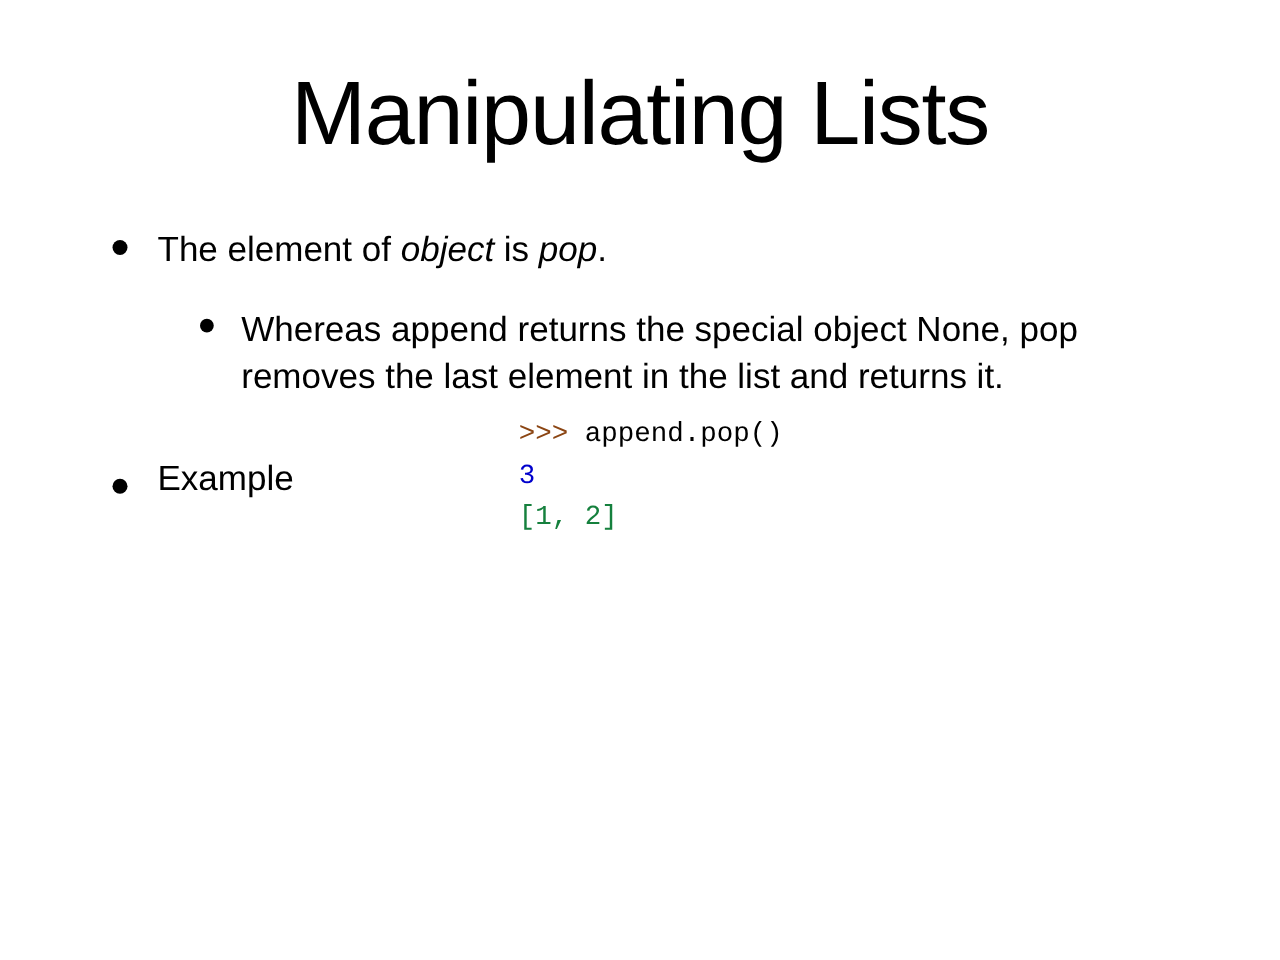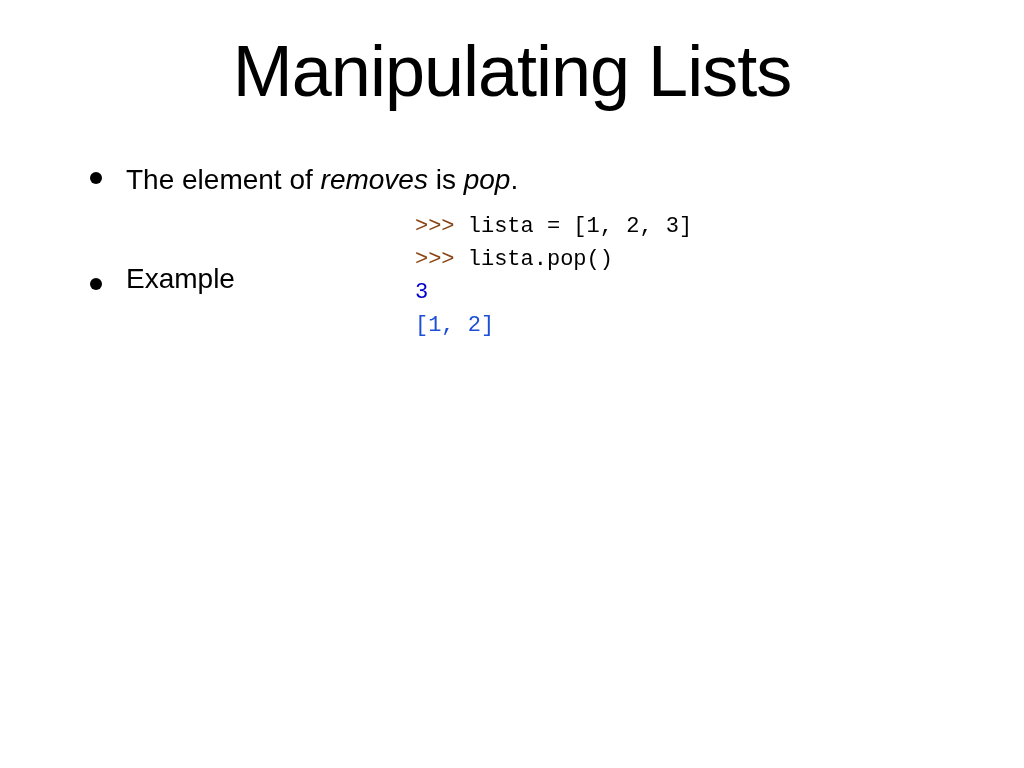--- a/index.html
+++ b/index.html
@@ -5,21 +5,21 @@
     * { margin: 0; padding: 0; box-sizing: border-box; }
     body {
       width: 1024px;
       height: 768px;
       background: #ffffff;
       font-family: Arial, Helvetica, sans-serif;
       color: #000000;
       overflow: hidden;
     }
     .slide {
-      padding: 20px 60px;
+      padding: 40px 60px;
     }
     .title {
       font-size: 72px;
       font-weight: normal;
       text-align: center;
       margin-top: 10px;
       margin-bottom: 50px;
       letter-spacing: -1px;
     }
     .bullet-l1 {
@@ -66,47 +66,48 @@
     }
     .code-block {
       font-family: "Consolas", "Courier New", monospace;
       font-size: 22px;
       line-height: 1.5;
       margin-left: 180px;
       margin-top: -6px;
     }
     .prompt { color: #8b4513; }
     .outnum { color: #0000cc; }
-    .outlist { color: #1d4ed8; }
+    .outlist { color: #15803d; }
     .func { color: #cc3333; }
   </style>
 </head>
 <body>
 
 <div class="slide">
   <h1 class="title">Manipulating Lists</h1>
 
   <div class="bullet-l1">
     <div class="dot"></div>
     <div class="bullet-text">
-      <span>The element of </span><span class="italic">removes</span><span> is </span><span class="italic">pop</span><span>.</span>
+      <span>The element of </span><span class="italic">object</span><span> is </span><span class="italic">pop</span><span>.</span>
     </div>
   </div>
 
+  <div class="bullet-l2">
+    <div class="dot-small"></div>
+    <div class="bullet-text">Whereas append returns the special object None, pop removes the last element in the list and returns it.</div>
+  </div>
 
   <div class="bullet-l1 example-row">
     <div class="dot"></div>
     <div class="bullet-text">Example</div>
 
     <div class="code-block">
       <div>
-        <span class="prompt">&gt;&gt;&gt; </span><span>lista = [1, 2, 3]</span>
-      </div>
-      <div>
-        <span class="prompt">&gt;&gt;&gt; </span><span>lista.pop()</span>
+        <span class="prompt">&gt;&gt;&gt; </span><span>append.pop()</span>
       </div>
       <div>
         <span class="outnum">3</span>
       </div>
       <div>
         <span class="outlist">[1, 2]</span>
       </div>
     </div>
   </div>
 </div>

